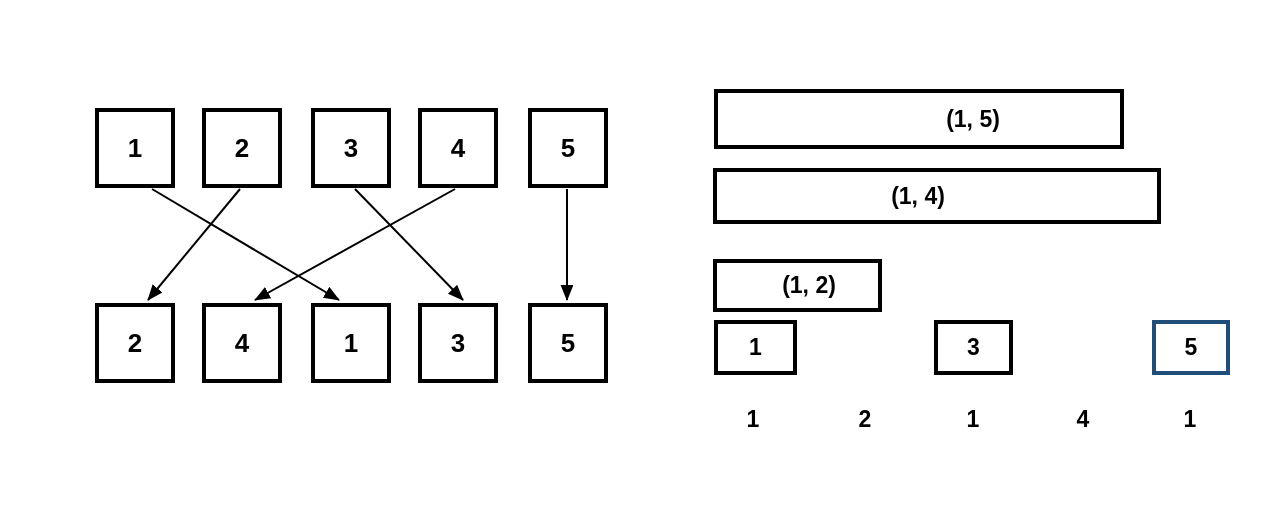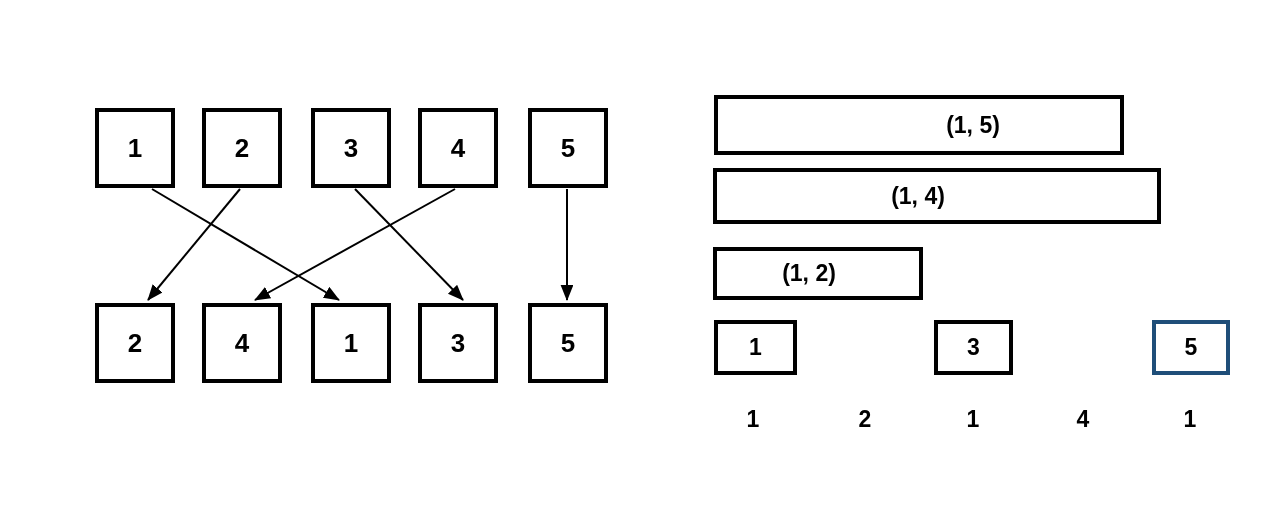--- a/index.html
+++ b/index.html
@@ -131,27 +131,27 @@
       </div>
       <div class="node-box" style="left: 418px; top: 303px; width: 80px; height: 80px;">
         <span>3</span>
       </div>
       <div class="node-box" style="left: 528px; top: 303px; width: 80px; height: 80px;">
         <span>5</span>
       </div>
     </div>
 
   <div id="interval-bars">
-      <div class="interval-bar" style="left: 714px; top: 95px; width: 410px; height: 60px;">
+      <div class="interval-bar" style="left: 714px; top: 89px; width: 410px; height: 60px;">
         <span class="interval-label" style="left: 255px; transform: translateX(-50%);">(1, 5)</span>
       </div>
       <div class="interval-bar" style="left: 713px; top: 168px; width: 448px; height: 56px;">
         <span class="interval-label" style="left: 201px; transform: translateX(-50%);">(1, 4)</span>
       </div>
-      <div class="interval-bar" style="left: 713px; top: 247px; width: 210px; height: 53px;">
+      <div class="interval-bar" style="left: 713px; top: 259px; width: 169px; height: 53px;">
         <span class="interval-label" style="left: 92px; transform: translateX(-50%);">(1, 2)</span>
       </div>
     </div>
 
   <div id="singletons">
       <div class="singleton-box" style="left: 714px; top: 320px; width: 83px; height: 55px;">
         <span>1</span>
       </div>
       <div class="singleton-box" style="left: 934px; top: 320px; width: 79px; height: 55px;">
         <span>3</span>

